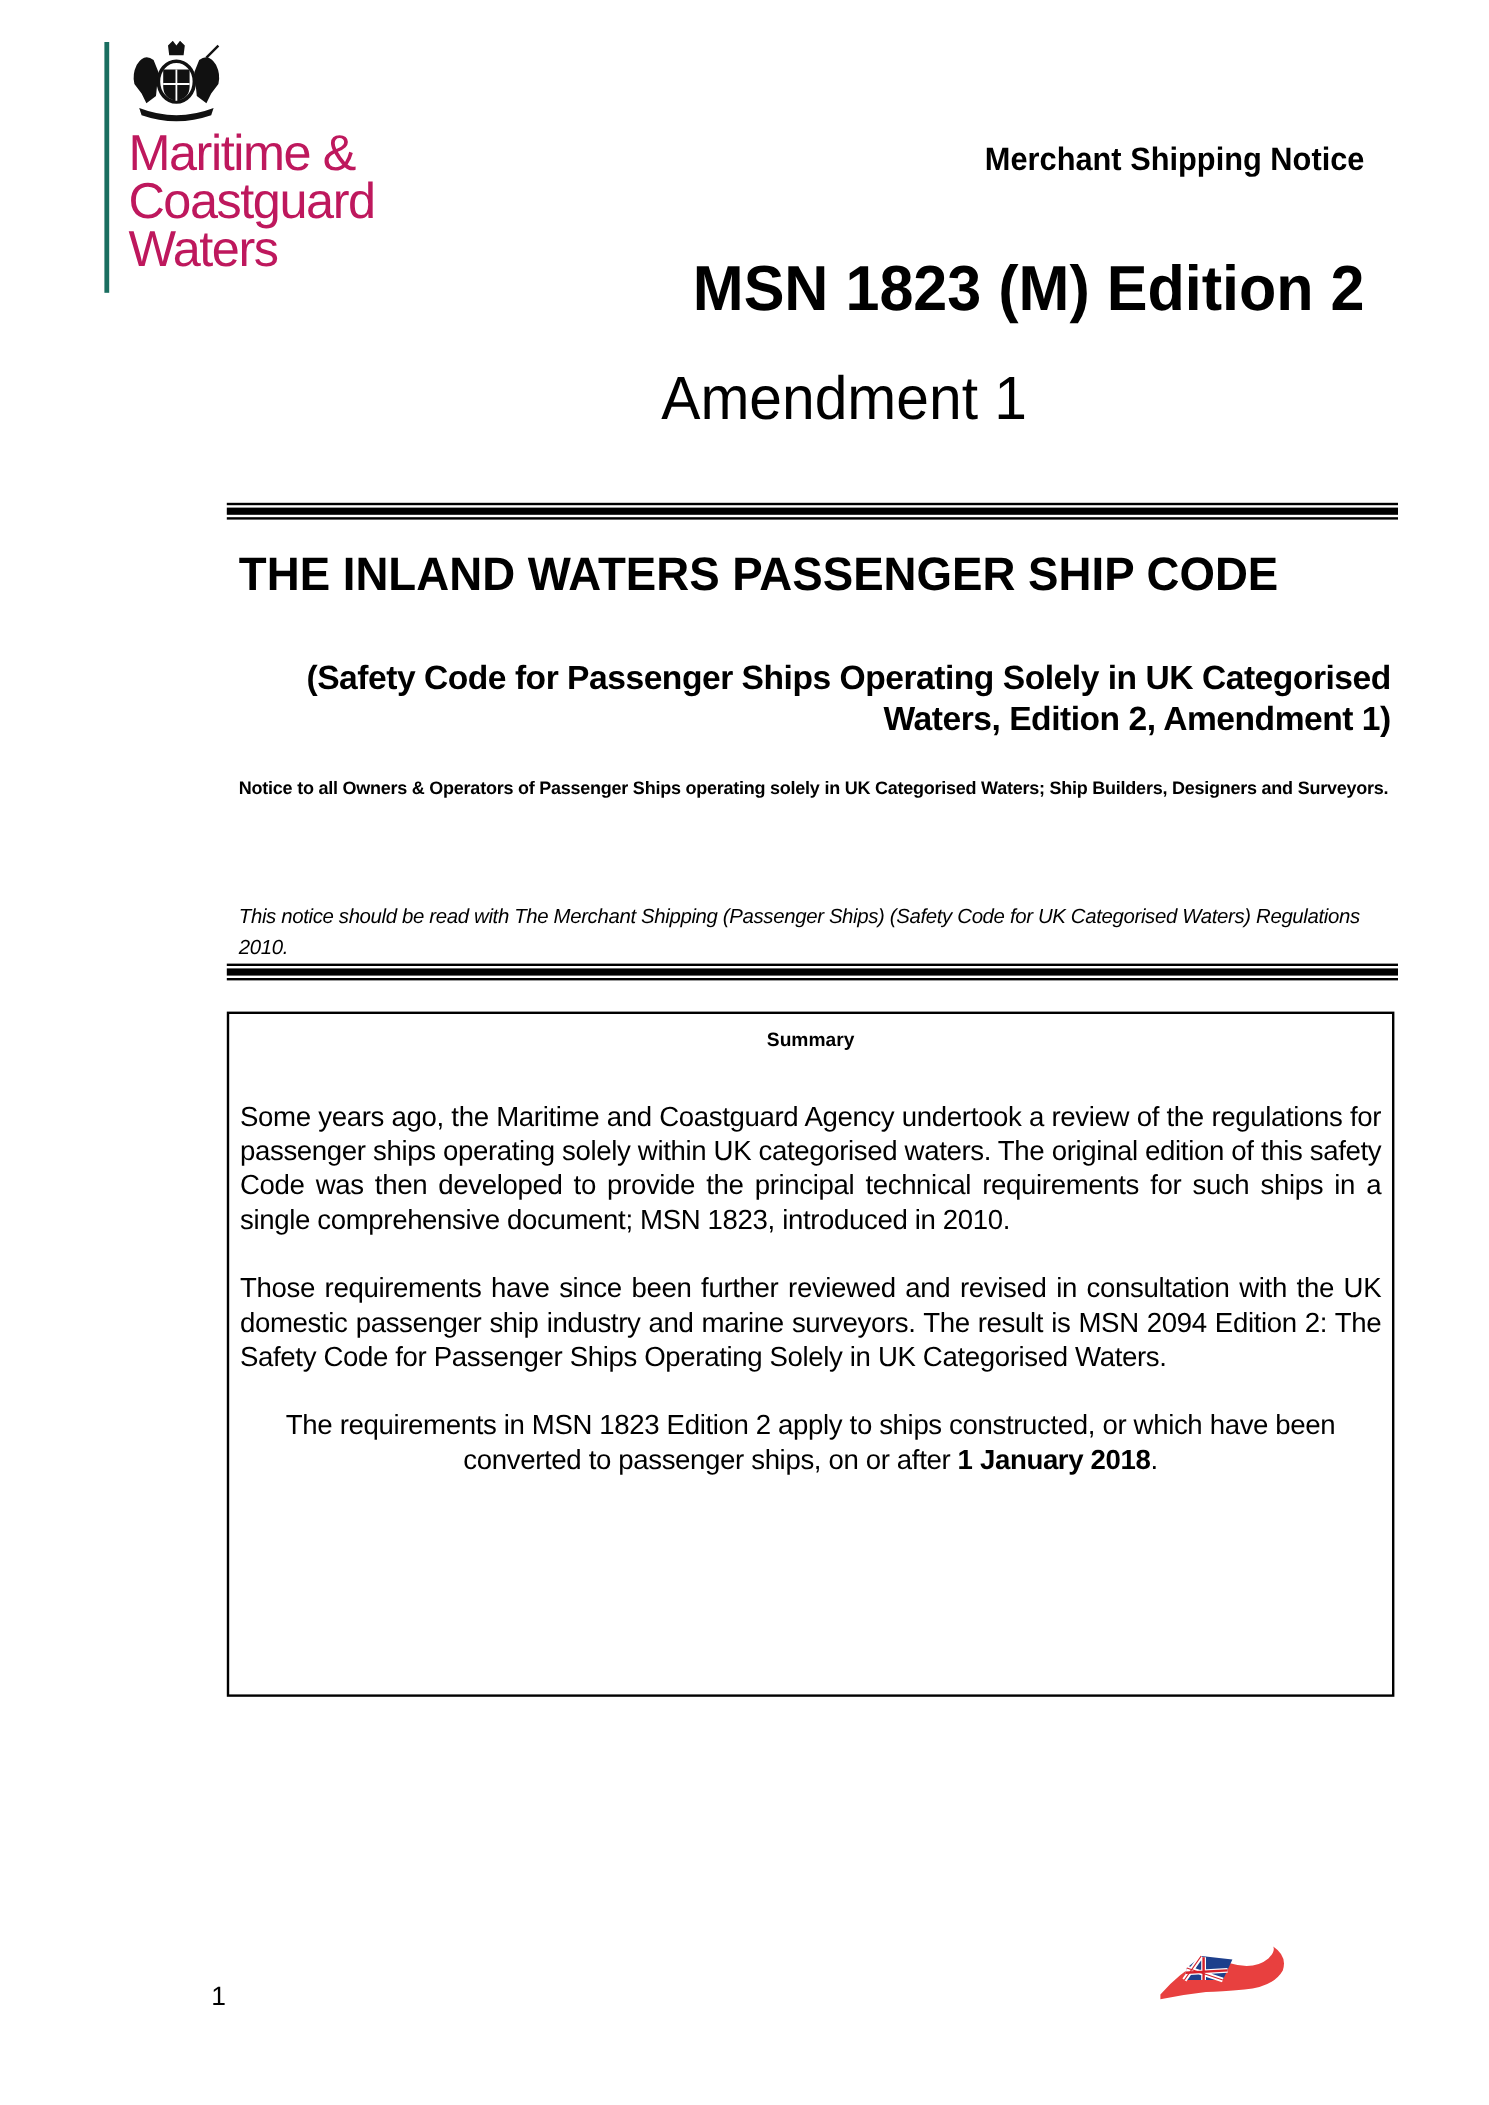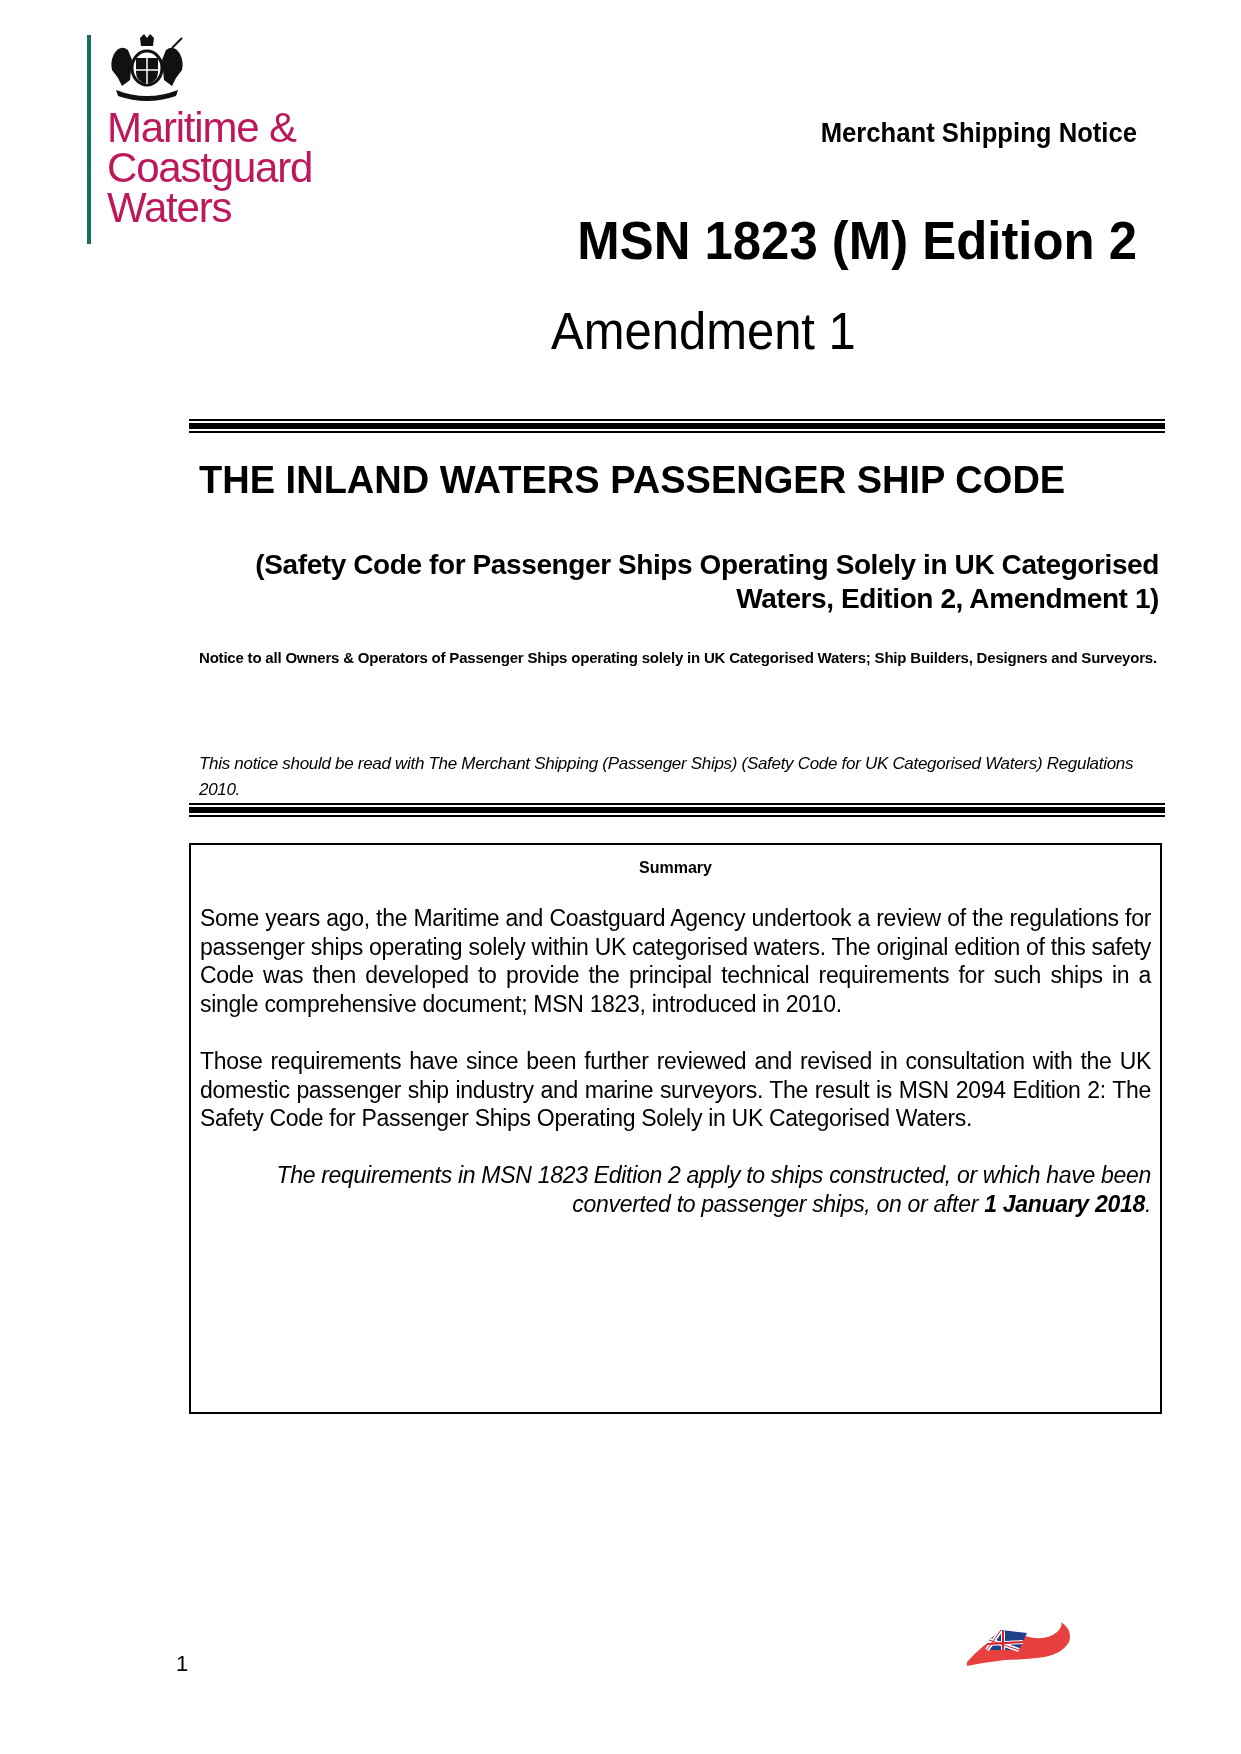--- a/index.html
+++ b/index.html
@@ -118,24 +118,24 @@
       padding-top: 8px;
     }
     .summary-body {
       position: absolute;
       left: 9px; right: 9px; top: 55px;
       font-size: 23px;
       line-height: 28.7px;
       letter-spacing: -0.3px;
     }
     .summary-body p {
-      margin: 4px 0 28px 0;
+      margin: 16px 0 28px 0;
       text-align: justify;
     }
-    .summary-body p.left { text-align: right; font-style: italic; }
+    .summary-body p.left { text-align: center; }
 
     
     .page-number {
       left: 176px; top: 1651px;
       font-size: 22px;
     }
     .ensign {
       left: 965px; top: 1620px;
       width: 108px; height: 50px;
     }

